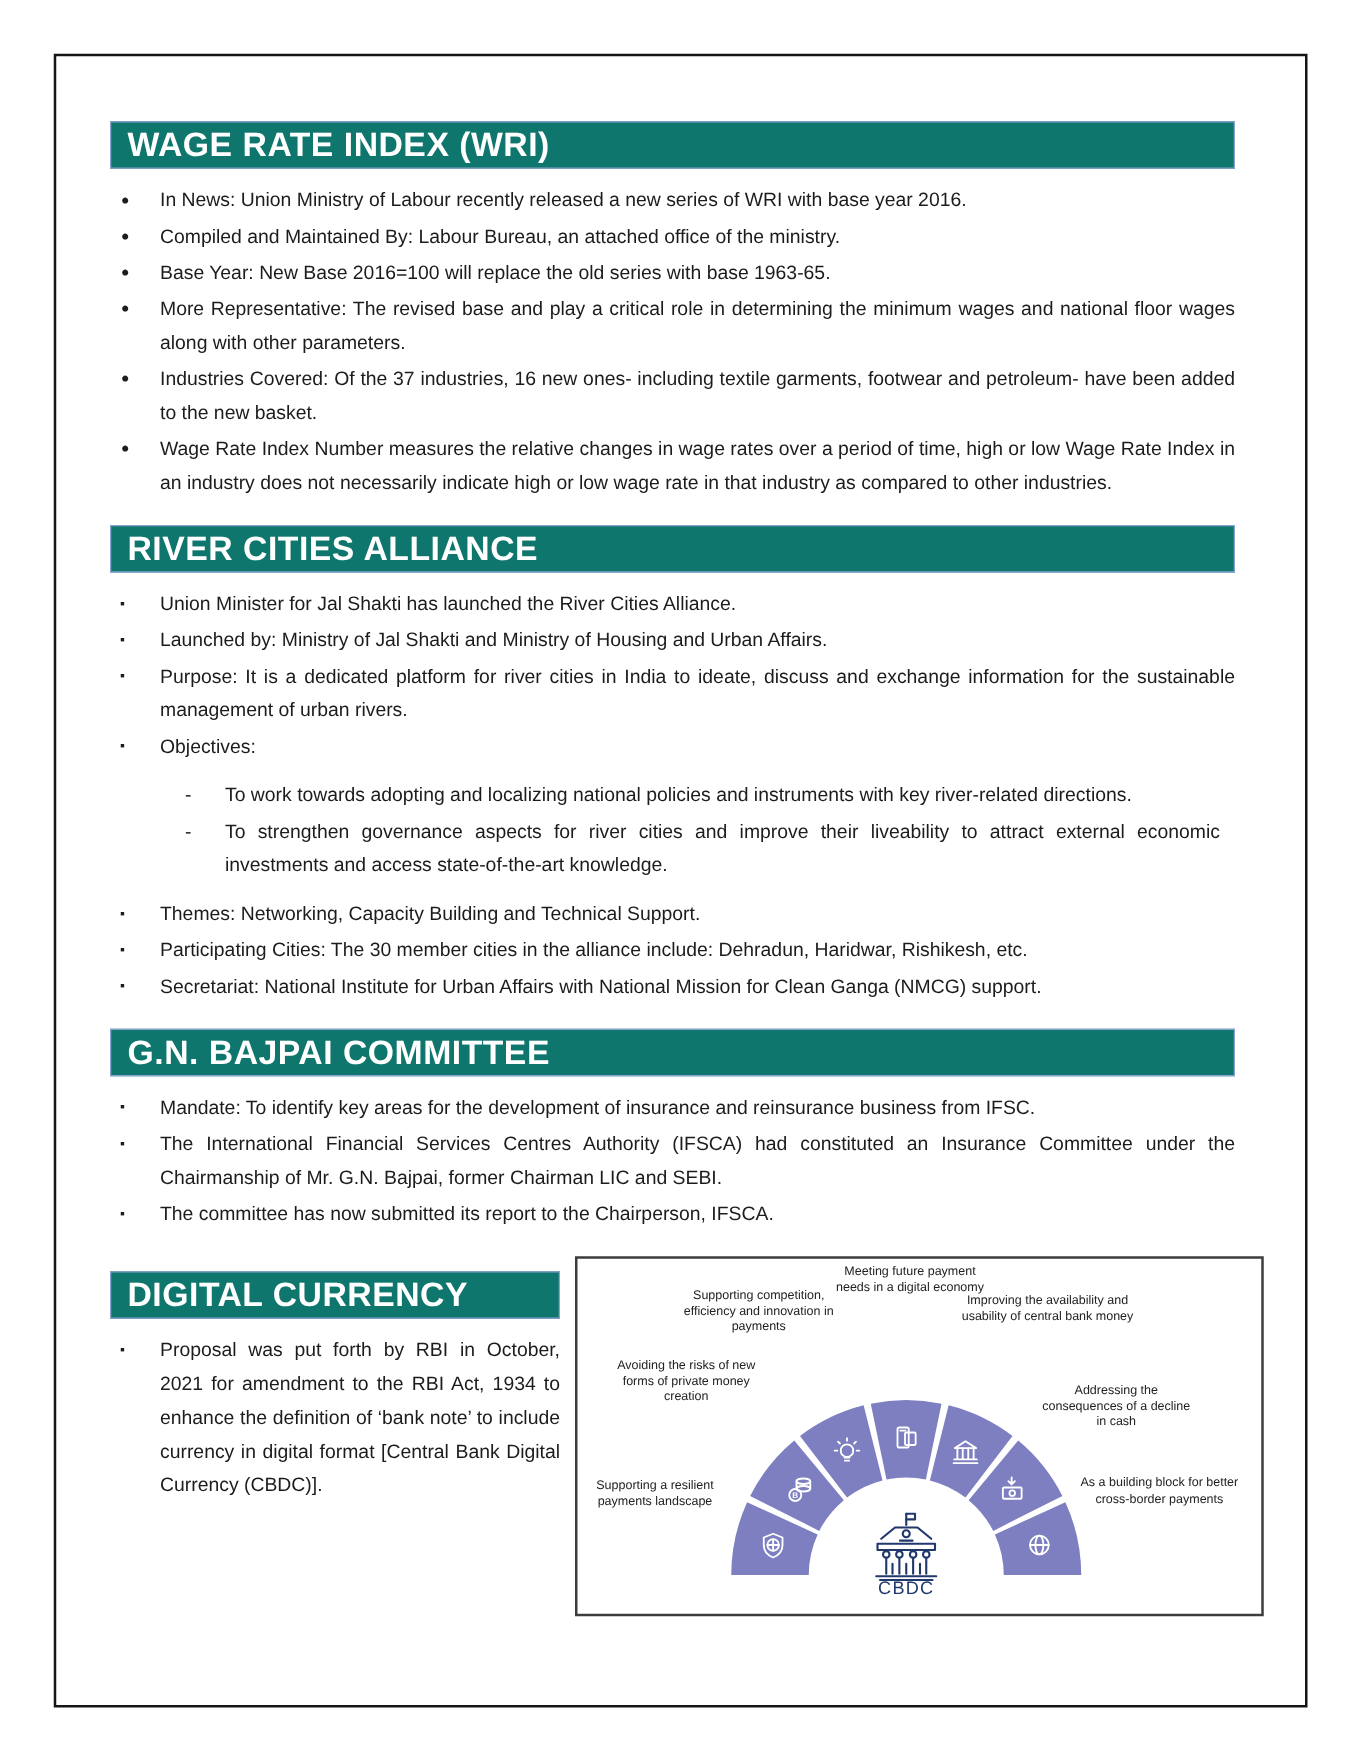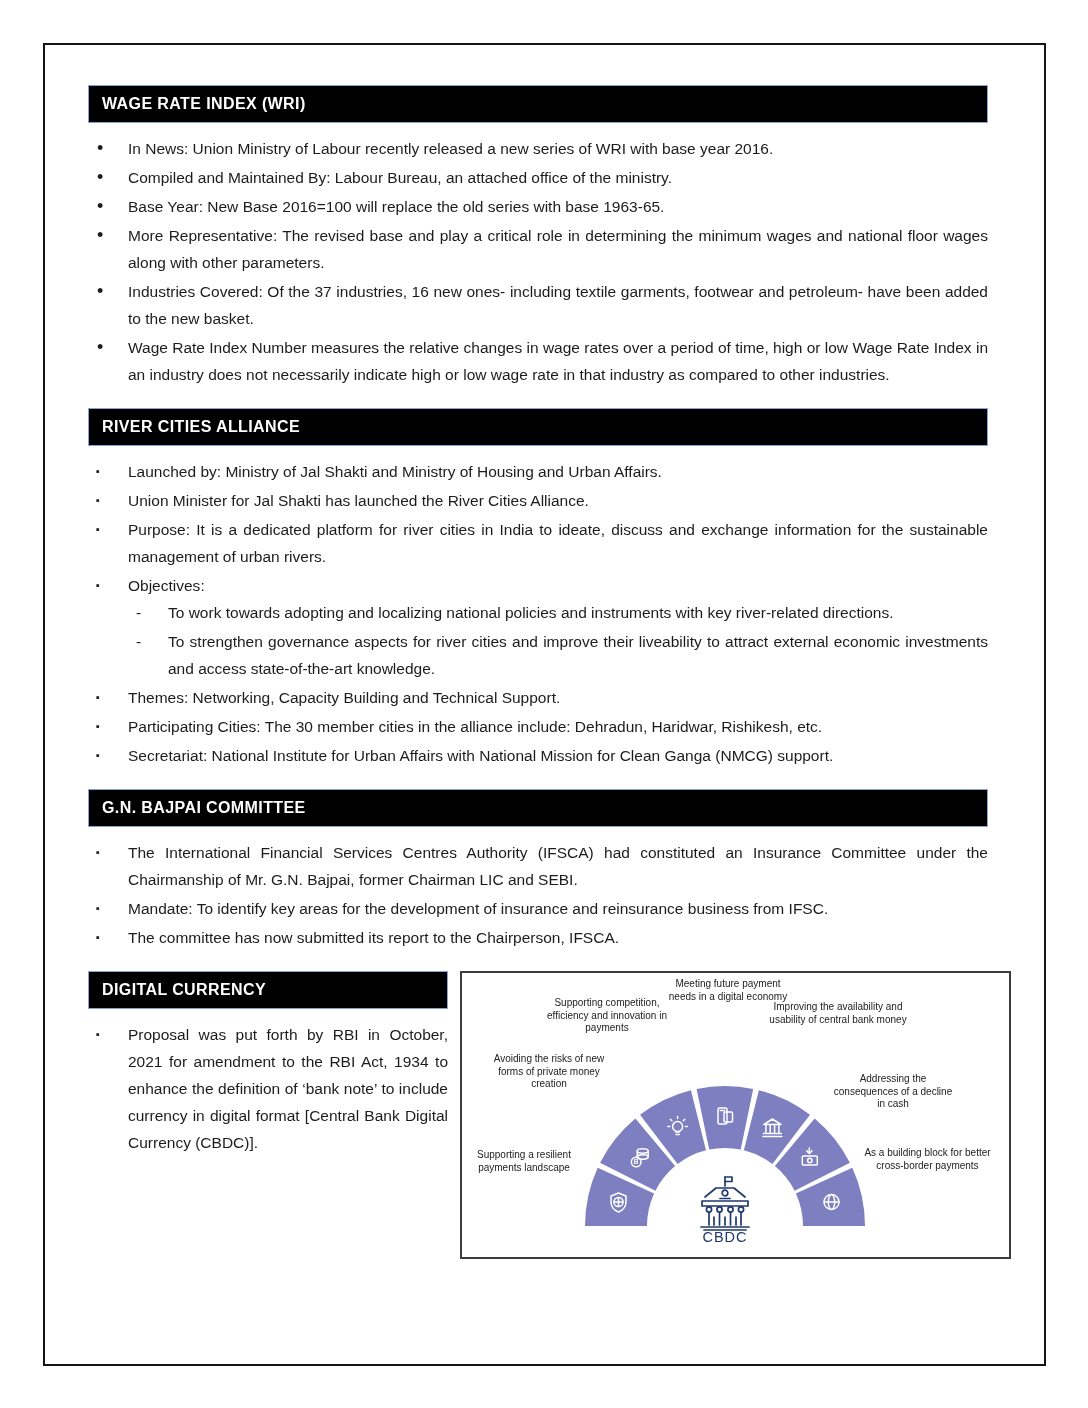--- a/index.html
+++ b/index.html
@@ -8,33 +8,34 @@
     font-family:"Liberation Sans","DejaVu Sans",sans-serif; color:#1c1c1c;
   }
   .frame {
     position:absolute; left:43px; top:43px; right:42px; bottom:42px;
     border:2px solid #141414; box-sizing:border-box;
     padding:40px 56px 0 43px; overflow:visible;
   }
   .sec { margin-top:20px; }
   .sec:first-child { margin-top:0; }
   .banner {
-    background:#000000; border:1px solid #8aa2d3; color:#ffffff;
-    font-weight:bold; font-size:16px; letter-spacing:.4px;
+    background:#0f766e; border:1px solid #8aa2d3; color:#ffffff;
+    font-weight:bold; font-size:27px; letter-spacing:.4px;
     height:38px; box-sizing:border-box; line-height:30px;
     padding:3px 0 3px 13px;
+    margin-top:12px;
   }
   ul.blist {
     list-style:none; margin:12px 0 0 0; padding:0;
     font-size:15.5px; line-height:27px; text-align:justify;
   }
   ul.blist > li { position:relative; padding-left:40px; margin-bottom:2px; }
   ul.round > li::before { content:"•"; position:absolute; left:9px; top:0; font-size:18px; }
   ul.square > li::before { content:"▪"; position:absolute; left:8px; top:0; font-size:11px; }
-  ul.sublist { list-style:none; margin:0; padding:0; }
+  ul.sublist { list-style:none; margin:12px; padding:0; }
   ul.sublist > li { position:relative; padding-left:40px; margin-bottom:2px; }
   ul.sublist > li::before { content:"-"; position:absolute; left:8px; top:0; }
   .b { font-weight:normal; }
   
   .dc-row { display:flex; align-items:flex-start; }
   .dc-left { flex:0 0 360px; width:360px; }
   .infobox {
     flex:0 0 551px; width:551px; height:288px; margin-left:12px;
     border:2px solid #3c3c3c; box-sizing:border-box; position:relative; background:#fff;
   }
@@ -66,43 +67,43 @@
       <li><span class="b">Industries Covered</span><span>: Of the 37 industries, 16 new ones- including textile garments, footwear and petroleum- have been added to the new basket.</span></li>
       <li><span class="b">Wage Rate Index Number</span><span> measures the </span><span class="b">relative changes</span><span> in wage rates over a period of time, </span><span class="b">high</span><span> or </span><span class="b">low</span><span> Wage Rate Index in an industry does </span><span class="b">not necessarily</span><span> indicate </span><span class="b">high</span><span> or </span><span class="b">low</span><span> wage rate in that industry as compared to other industries.</span></li>
     </ul>
   </section>
 
   <section class="sec">
     <div class="banner">
       <span>RIVER CITIES ALLIANCE</span>
     </div>
     <ul class="blist square">
+      <li><span>Union Minister for Jal Shakti has launched the River Cities Alliance.</span></li>
       <li><span class="b">Launched by</span><span>: Ministry of </span><span class="b">Jal Shakti</span><span> and Ministry of </span><span class="b">Housing</span><span> and Urban Affairs.</span></li>
-      <li><span>Union Minister for Jal Shakti has launched the River Cities Alliance.</span></li>
       <li><span class="b">Purpose</span><span>: It is a dedicated </span><span class="b">platform</span><span> for </span><span class="b">river cities</span><span> in India to ideate, discuss and </span><span class="b">exchange information</span><span> for the sustainable management of urban rivers.</span></li>
       <li>
         <span><span class="b">Objectives</span><span>:</span></span>
         <ul class="sublist">
           <li><span>To work </span><span class="b">towards</span><span> adopting and </span><span class="b">localizing national policies</span><span> and instruments with key river-related directions.</span></li>
           <li><span>To strengthen </span><span class="b">governance</span><span> aspects for river cities and improve their </span><span class="b">liveability</span><span> to attract external economic investments and access state-of-the-art knowledge.</span></li>
         </ul>
       </li>
       <li><span class="b">Themes</span><span>: Networking, Capacity </span><span class="b">Building</span><span> and </span><span class="b">Technical Support</span><span>.</span></li>
       <li><span class="b">Participating Cities</span><span>: The </span><span class="b">30 member cities</span><span> in the alliance include: Dehradun, Haridwar, Rishikesh, etc.</span></li>
       <li><span class="b">Secretariat</span><span>:  National Institute for Urban Affairs with National Mission for Clean Ganga (NMCG) support.</span></li>
     </ul>
   </section>
 
   <section class="sec">
     <div class="banner">
       <span>G.N. BAJPAI COMMITTEE</span>
     </div>
     <ul class="blist square">
+      <li><span class="b">Mandate</span><span>: To identify key areas for the development of </span><span class="b">insurance and reinsurance business</span><span> from IFSC.</span></li>
       <li><span>The International Financial Services Centres Authority (</span><span class="b">IFSCA</span><span>) had constituted an Insurance Committee under the Chairmanship of Mr. </span><span class="b">G.N. Bajpai</span><span>, former Chairman LIC and SEBI.</span></li>
-      <li><span class="b">Mandate</span><span>: To identify key areas for the development of </span><span class="b">insurance and reinsurance business</span><span> from IFSC.</span></li>
       <li><span>The committee has now submitted its report to the Chairperson, IFSCA.</span></li>
     </ul>
   </section>
 
   <section class="sec dc-row">
     <div class="dc-left">
       <div class="banner">
         <span>DIGITAL CURRENCY</span>
       </div>
       <ul class="blist square">

